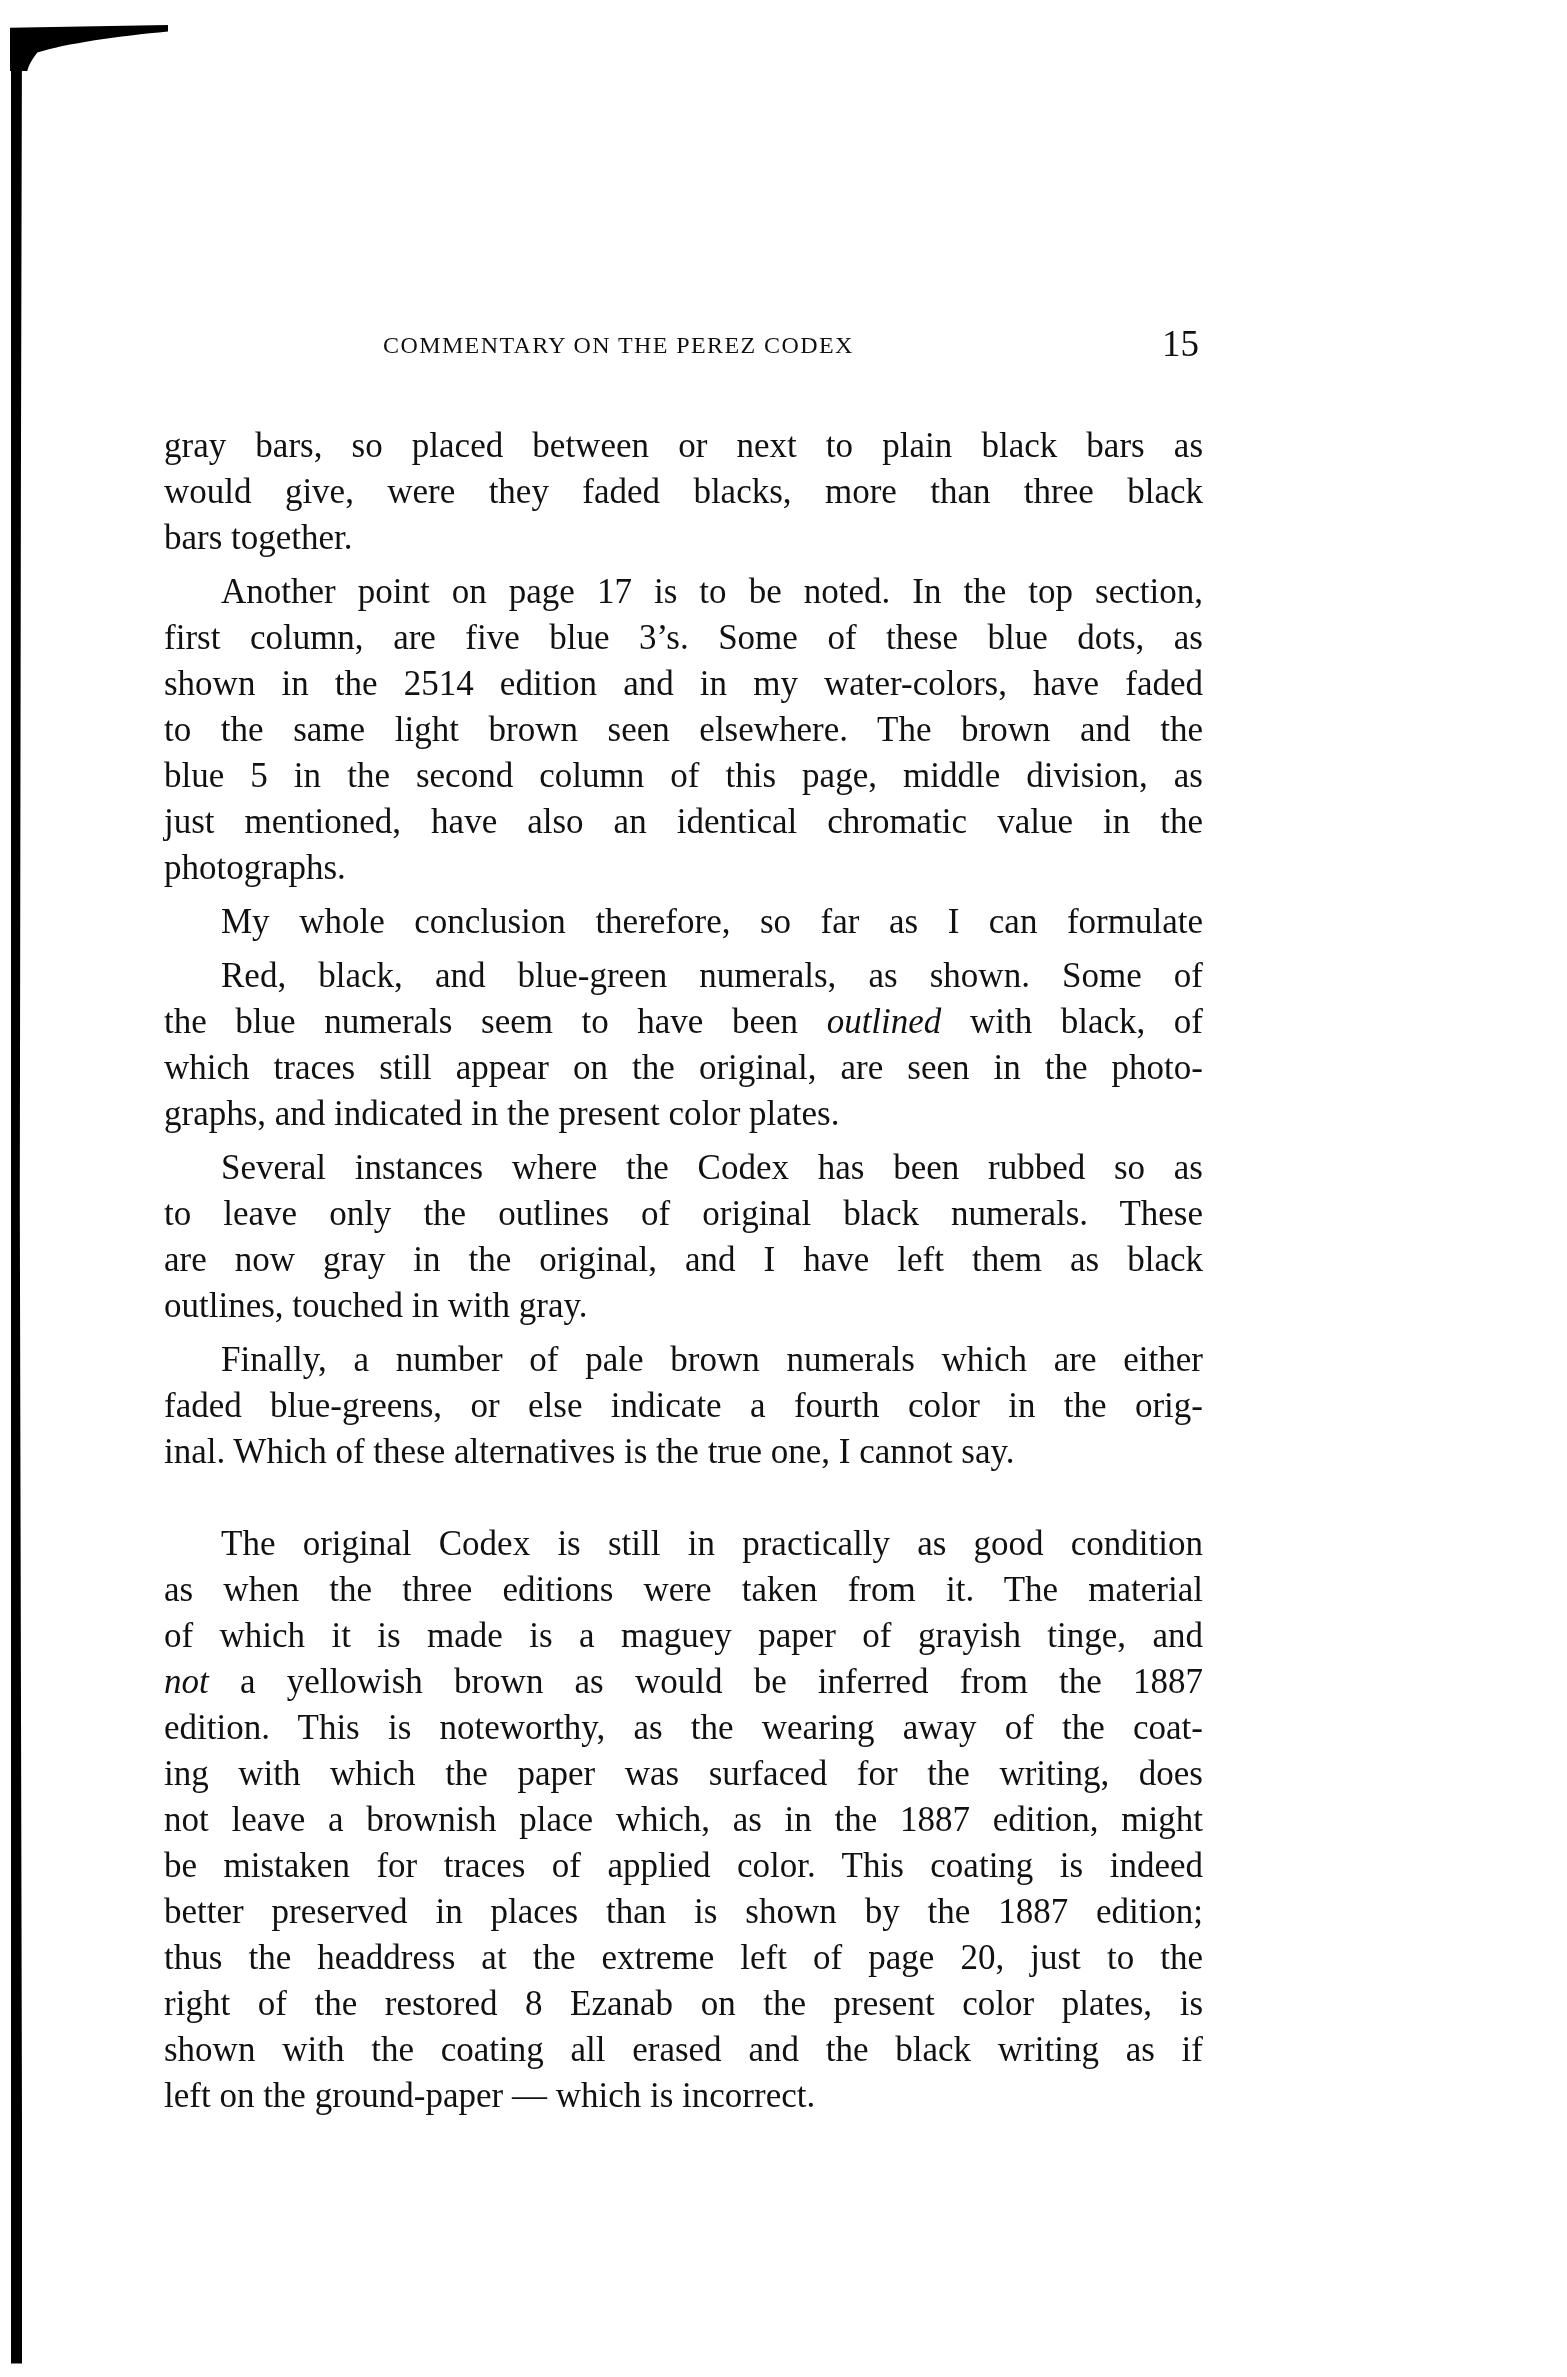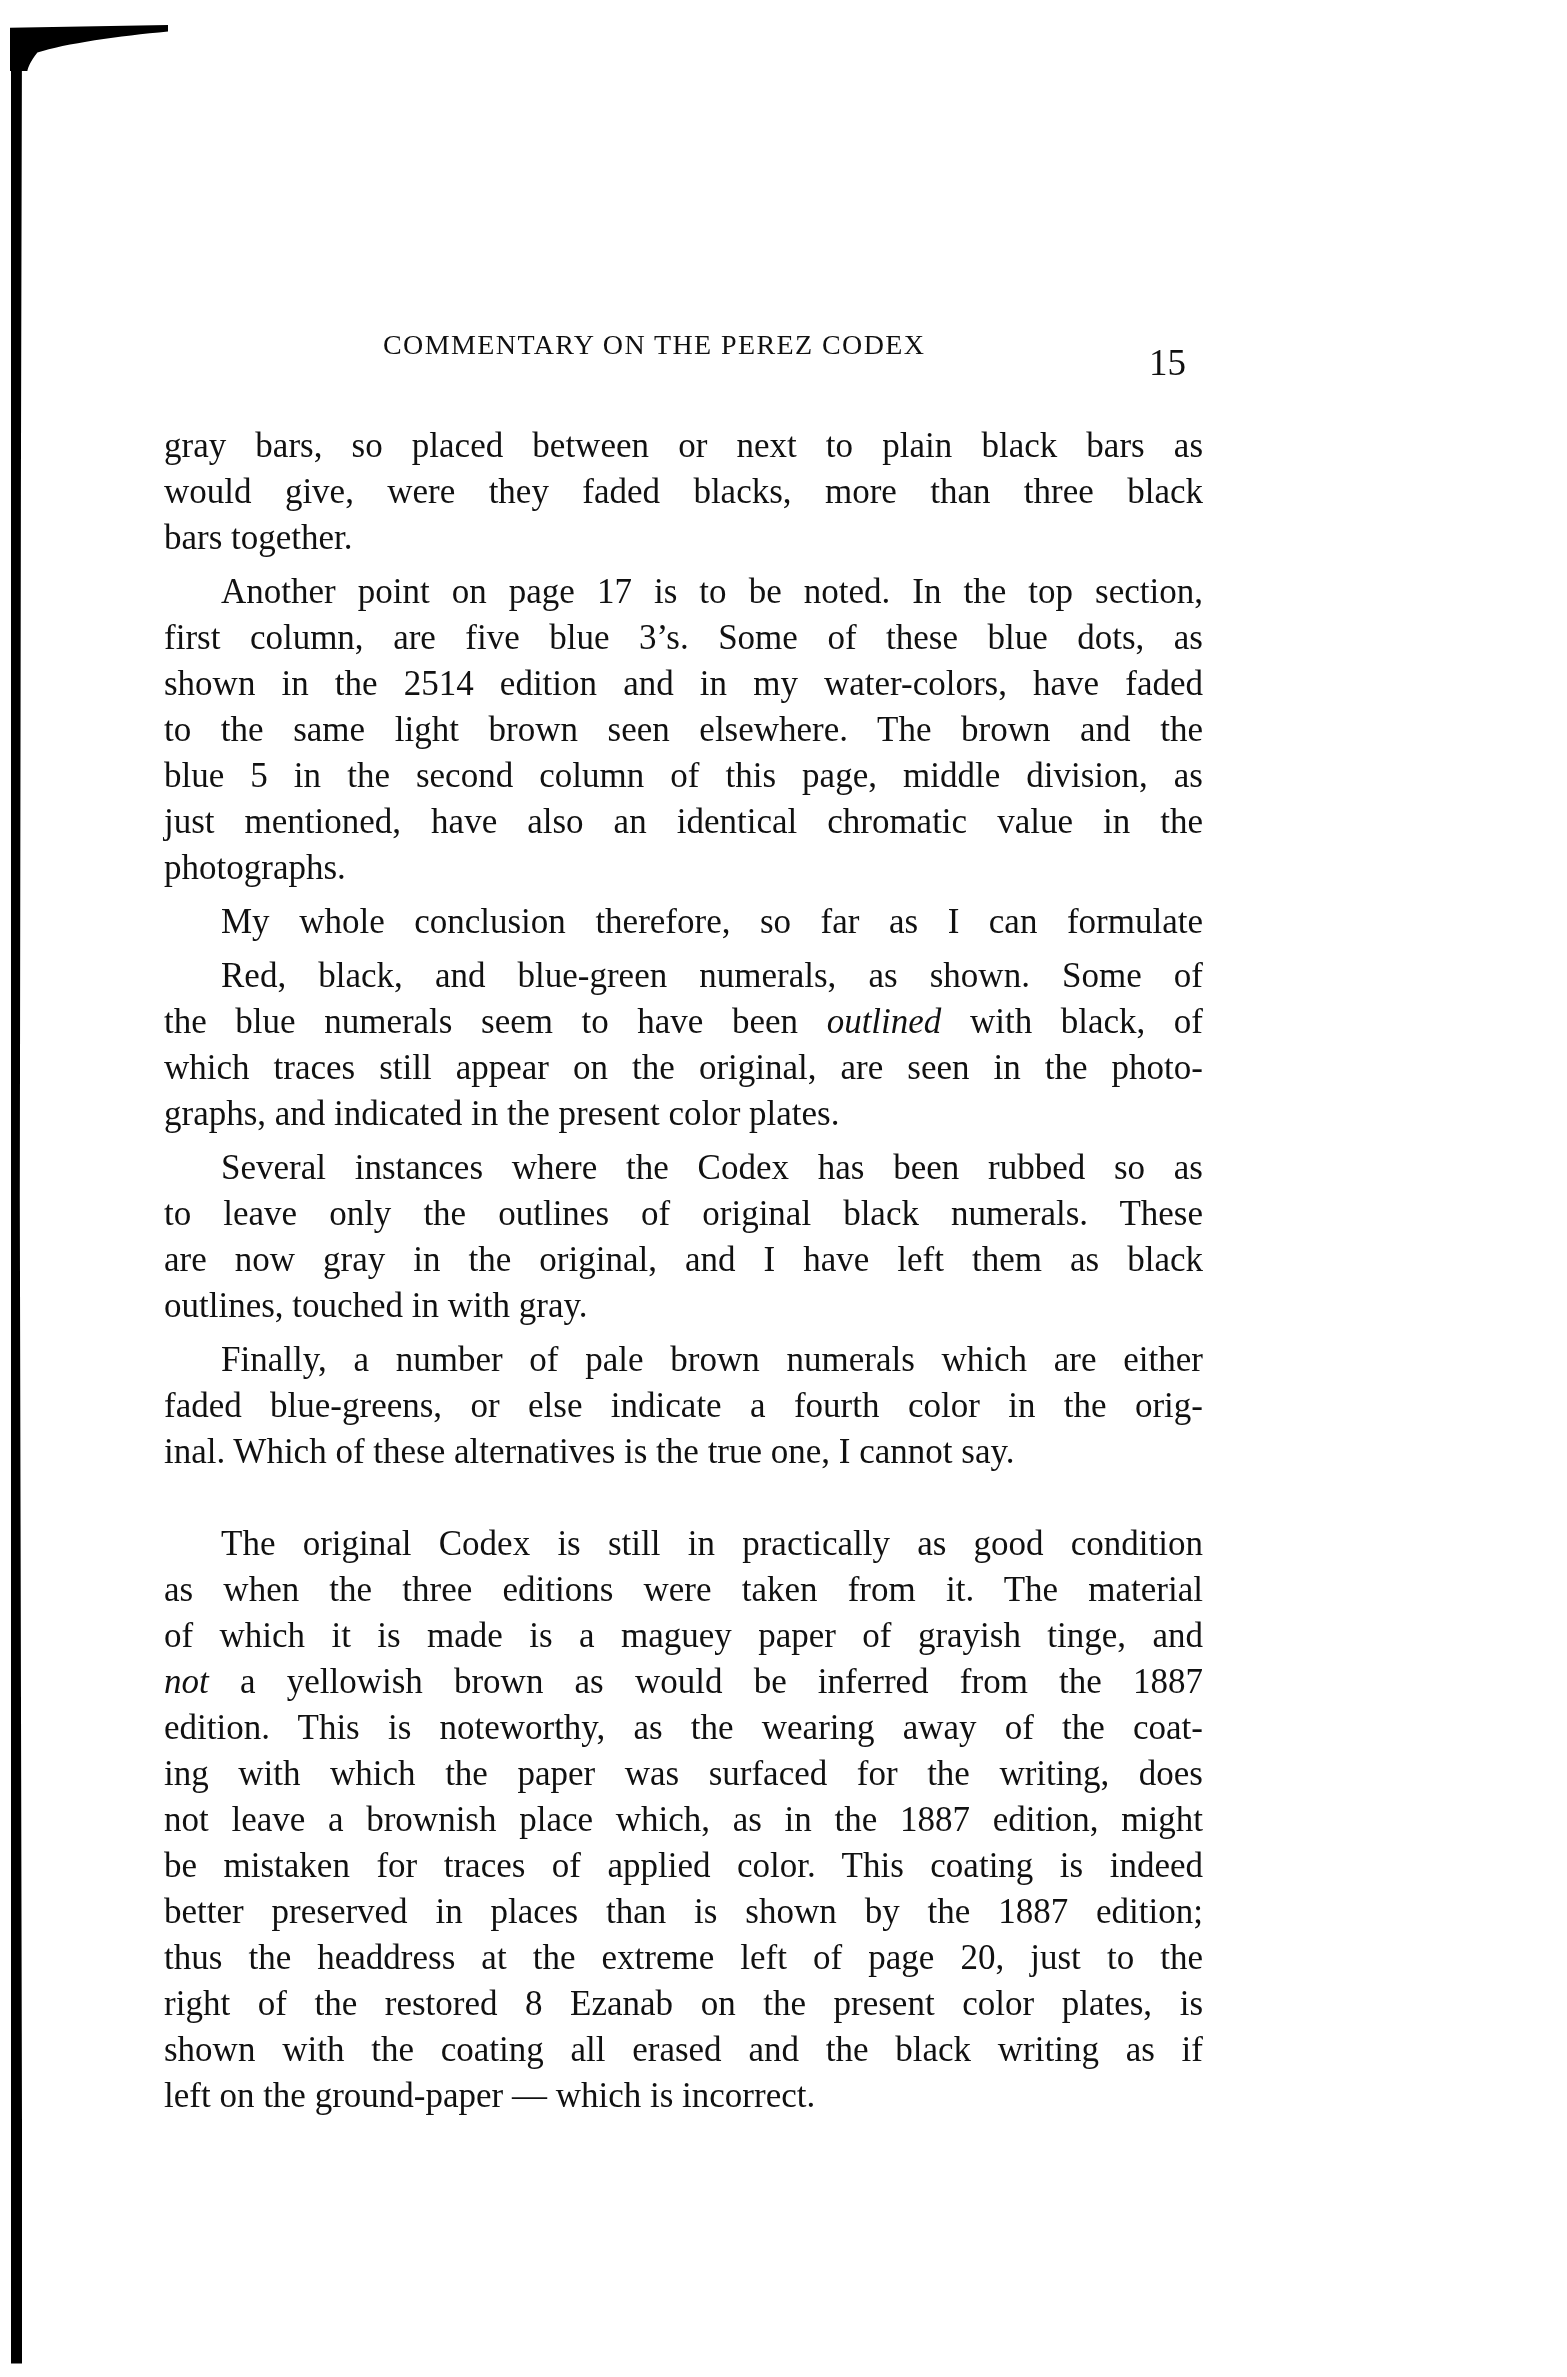--- a/index.html
+++ b/index.html
@@ -2,23 +2,23 @@
 <html style="font-size:14.7px"><head>
 <meta charset="utf-8">
 <style>
   html, body { margin:0; padding:0; background:#ffffff; }
   body { width:1568px; height:2377px; position:relative; overflow:hidden;
          font-family:"Liberation Serif","DejaVu Serif",serif; color:#111; }
   .edge-left { position:absolute; left:11px; top:27.5px; width:11px; height:2336px;
                background:#000; clip-path:polygon(0 0,100% 0,90% 20%,80% 50%,100% 90%,130% 100%,0 100%); }
   .edge-top { position:absolute; left:10px; top:25px; width:158px; height:46px; }
   .running-head { position:absolute; top:322px; left:156px; width:1054px; height:46px; }
-  .running-title { position:absolute; left:227px; top:0; font-size:28px; letter-spacing:1.4px;
+  .running-title { position:absolute; left:227px; top:0; font-size:24px; letter-spacing:1.4px;
                    font-variant:small-caps; text-transform:uppercase; line-height:46px; }
-  .page-number { position:absolute; right:24px; top:-3.7px; font-size:37px; line-height:51px;margin-top:19px; }
+  .page-number { position:absolute; right:11px; top:-3.7px; font-size:37px; line-height:51px; }
   .body-text { position:absolute; top:415px; left:156px; width:1055px; font-size:35px; line-height:46px; }
   .para { margin:8px; text-align:justify; text-indent:0; }
   .para.gap { margin-top:46px; }
   .line { display:block; text-align:justify; text-align-last:justify; white-space:nowrap; height:46px; overflow:visible; }
   .line.last { text-align-last:left; }
   .line.ind { padding-left:57px; }
   em { font-style:italic;font-family:Liberation Serif, serif; }
 </style>
 </head>
 <body>

